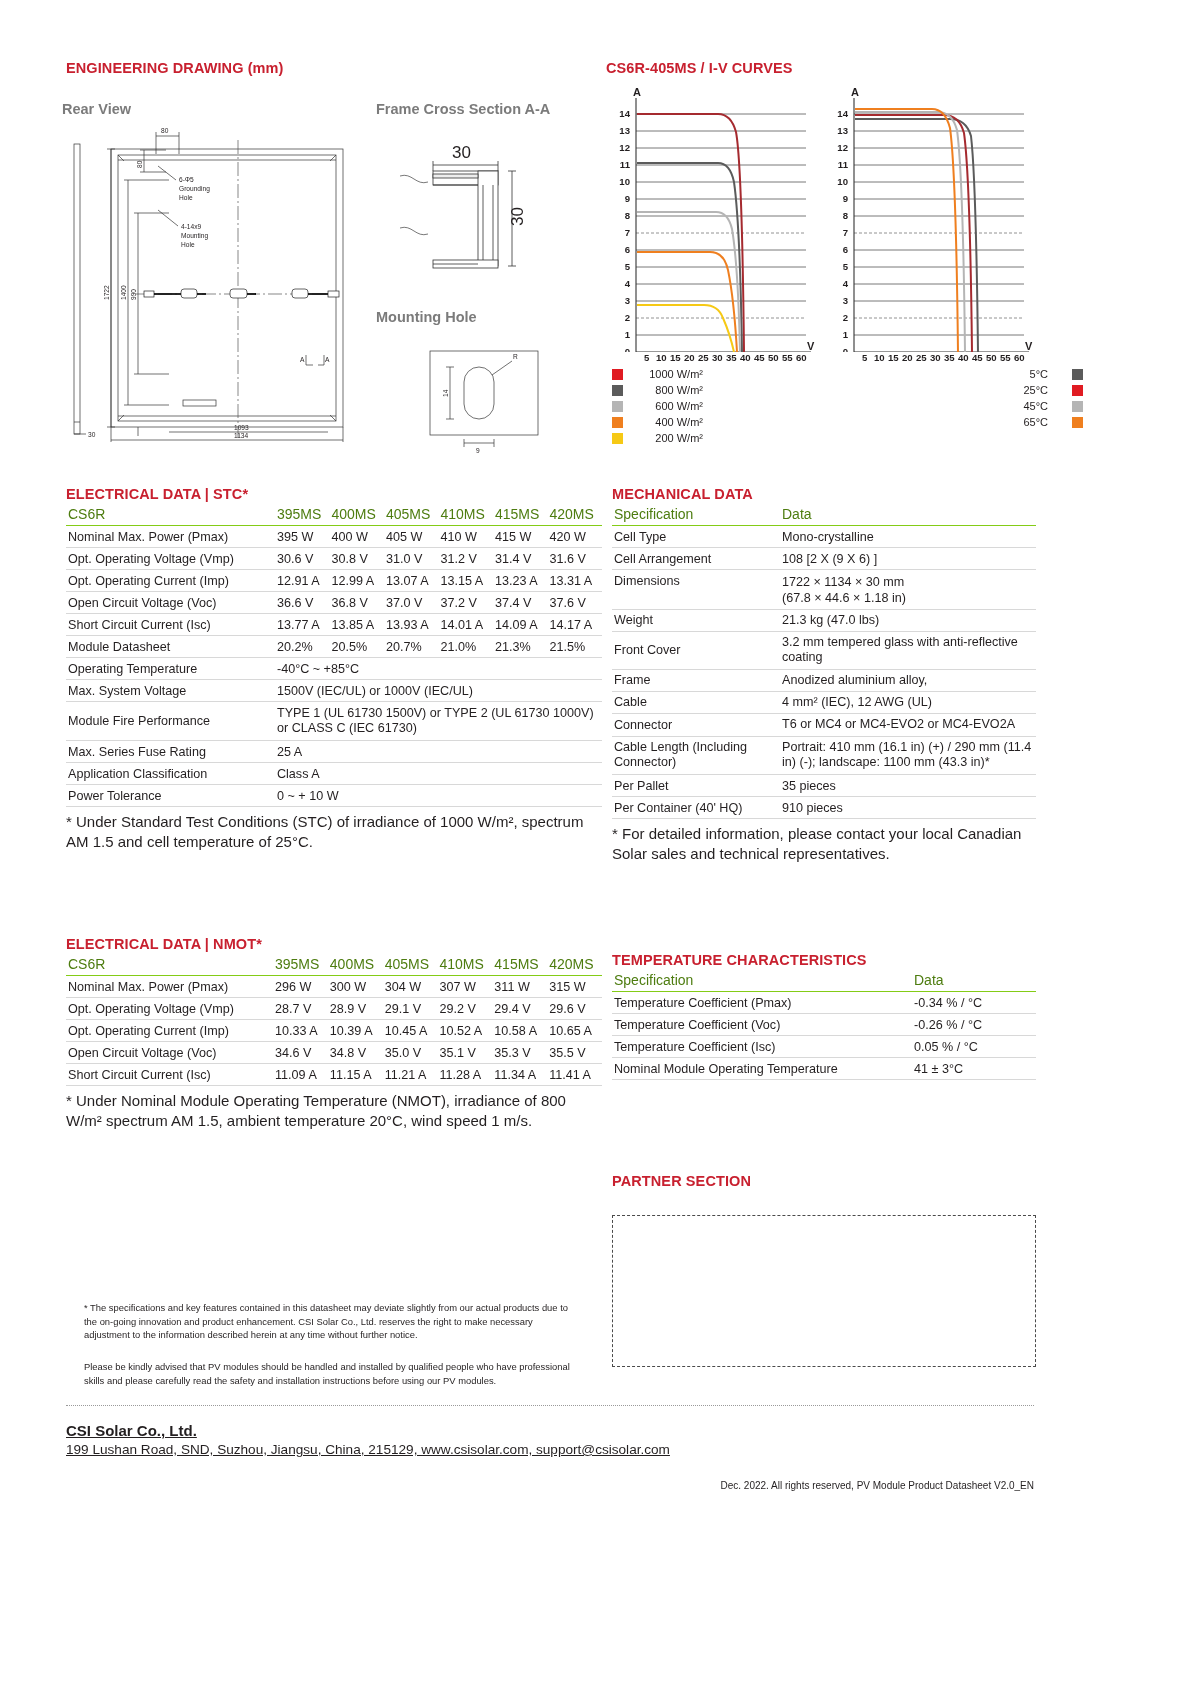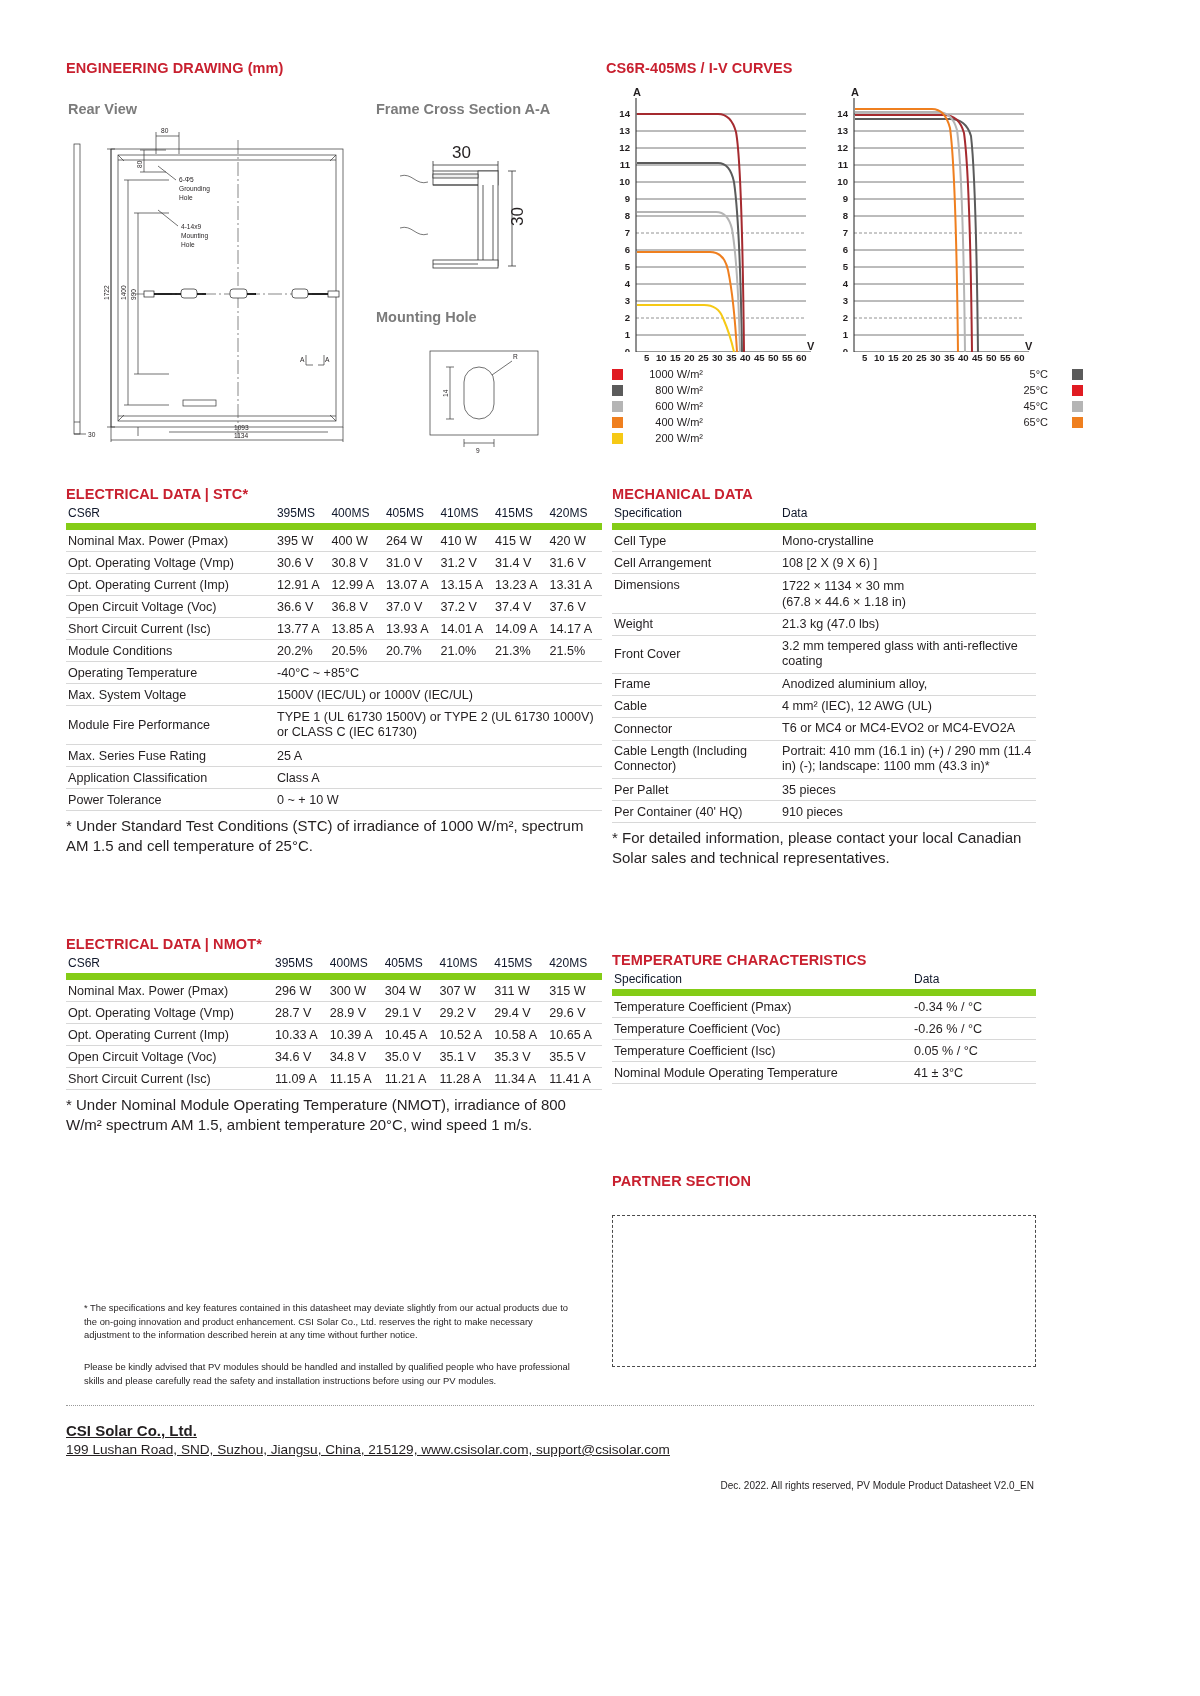--- a/index.html
+++ b/index.html
@@ -19,21 +19,21 @@
     font-weight: bold;
     font-size: 14.5px;
     letter-spacing: 0.1px;
   }
   .sub-title {
     color: #7b7b7b;
     font-weight: bold;
     font-size: 14.5px;
   }
 
-  #rear-view-label { position: absolute; left: 68px; top: 101px; text-align: right; }
+  #rear-view-label { position: absolute; left: 62px; top: 101px; text-align: right; }
   #frame-section-label { position: absolute; left: 376px; top: 101px; }
   #mounting-hole-label { position: absolute; left: 376px; top: 309px; }
 
   .dwg-svg { position: absolute; }
 
   
   .chart-wrap { position: absolute; top: 84px; }
   #chart-left { left: 606px; }
   #chart-right { left: 824px; }
 
@@ -50,24 +50,24 @@
   .tbl { width: 100%; border-collapse: collapse; }
   .tbl td, .tbl th {
     font-size: 12.6px;
     padding: 3.5px 2px;
     text-align: left;
     vertical-align: middle;
     border-bottom: 1px solid #d8d8d8;
     font-weight: normal;
   }
   .tbl thead th {
-    color: #0f172a;
+    color: #4d7c0f;
     font-weight: normal;
-    font-size: 12px;
-    border-bottom: 7px solid #84cc16;
+    font-size: 14px;
+    border-bottom: 1px solid #84cc16;
   }
   .tbl .rowhead { white-space: nowrap; }
   .num { white-space: nowrap; }
   .footnote { font-size: 15px; line-height: 1.3; color: #231f20; margin-top: 5px; }
 
   
   #stc-block { position: absolute; left: 66px; top: 486px; width: 536px; }
   #stc-block .tbl td:first-child { width: 207px; }
   #stc-block .tbl td.num, #stc-block .tbl th.vcol { width: 54px; }
   #mech-block { position: absolute; left: 612px; top: 486px; width: 424px; }
@@ -472,21 +472,21 @@
           <th class="vcol">410MS</th>
           <th class="vcol">415MS</th>
           <th class="vcol">420MS</th>
         </tr>
       </thead>
       <tbody>
         <tr>
           <td class="rowhead">Nominal Max. Power (Pmax)</td>
           <td class="num">395 W</td>
           <td class="num">400 W</td>
-          <td class="num">264 W</td>
+          <td class="num">405 W</td>
           <td class="num">410 W</td>
           <td class="num">415 W</td>
           <td class="num">420 W</td>
         </tr>
         <tr>
           <td class="rowhead">Opt. Operating Voltage (Vmp)</td>
           <td class="num">30.6 V</td>
           <td class="num">30.8 V</td>
           <td class="num">31.0 V</td>
           <td class="num">31.2 V</td>
@@ -514,21 +514,21 @@
         <tr>
           <td class="rowhead">Short Circuit Current (Isc)</td>
           <td class="num">13.77 A</td>
           <td class="num">13.85 A</td>
           <td class="num">13.93 A</td>
           <td class="num">14.01 A</td>
           <td class="num">14.09 A</td>
           <td class="num">14.17 A</td>
         </tr>
         <tr>
-          <td class="rowhead">Module Conditions</td>
+          <td class="rowhead">Module Datasheet</td>
           <td class="num">20.2%</td>
           <td class="num">20.5%</td>
           <td class="num">20.7%</td>
           <td class="num">21.0%</td>
           <td class="num">21.3%</td>
           <td class="num">21.5%</td>
         </tr>
         <tr>
           <td class="rowhead">Operating Temperature</td>
           <td colspan="6">-40°C ~ +85°C</td>

